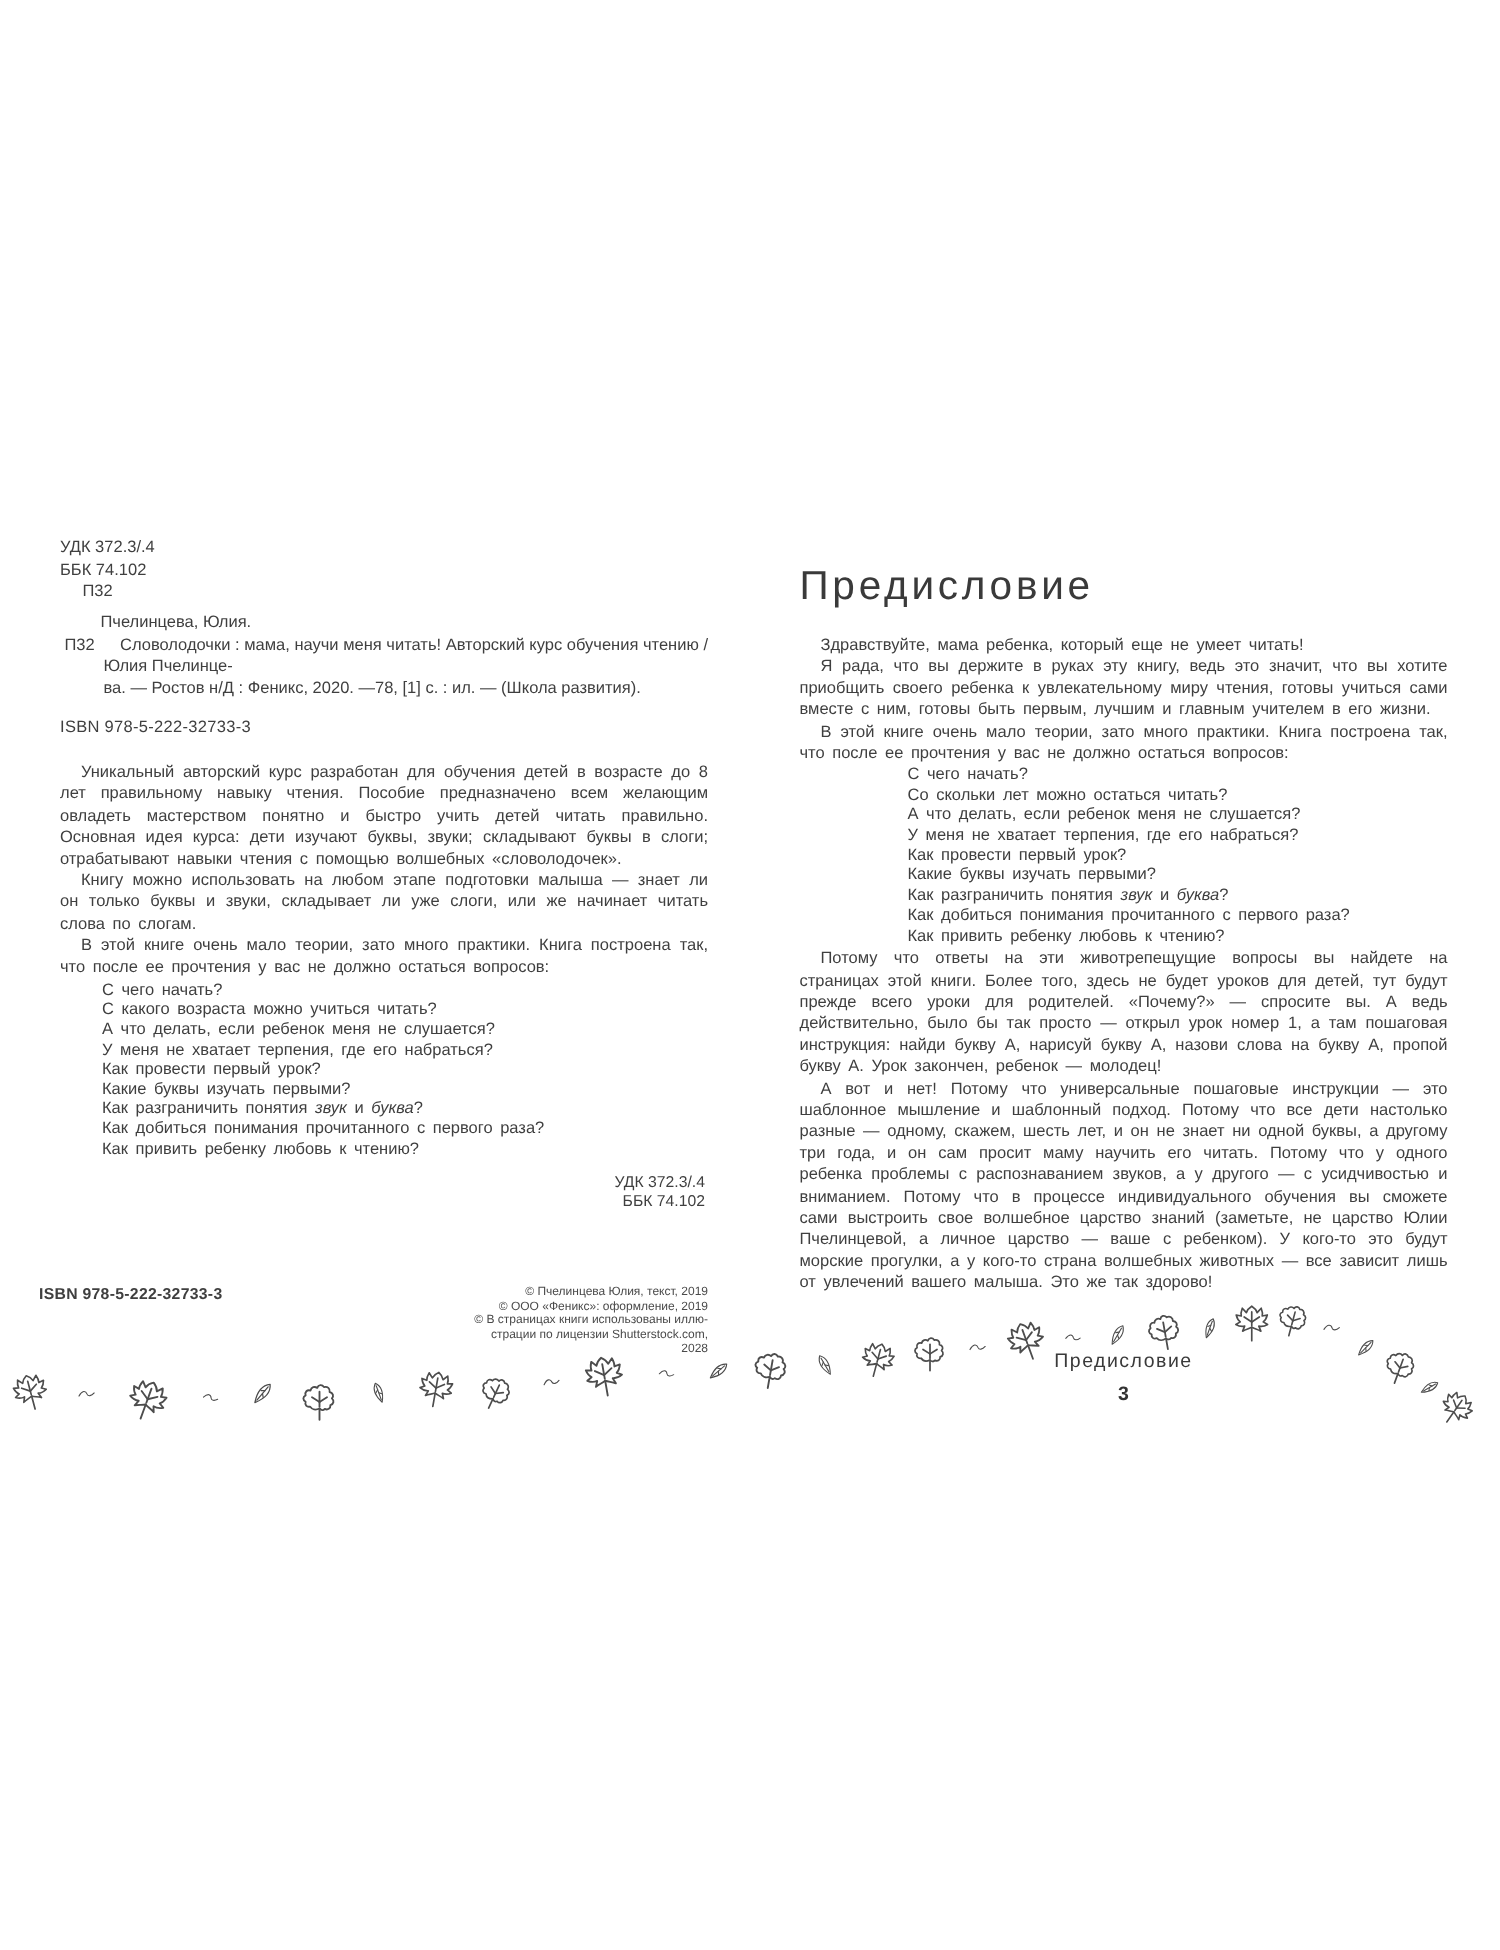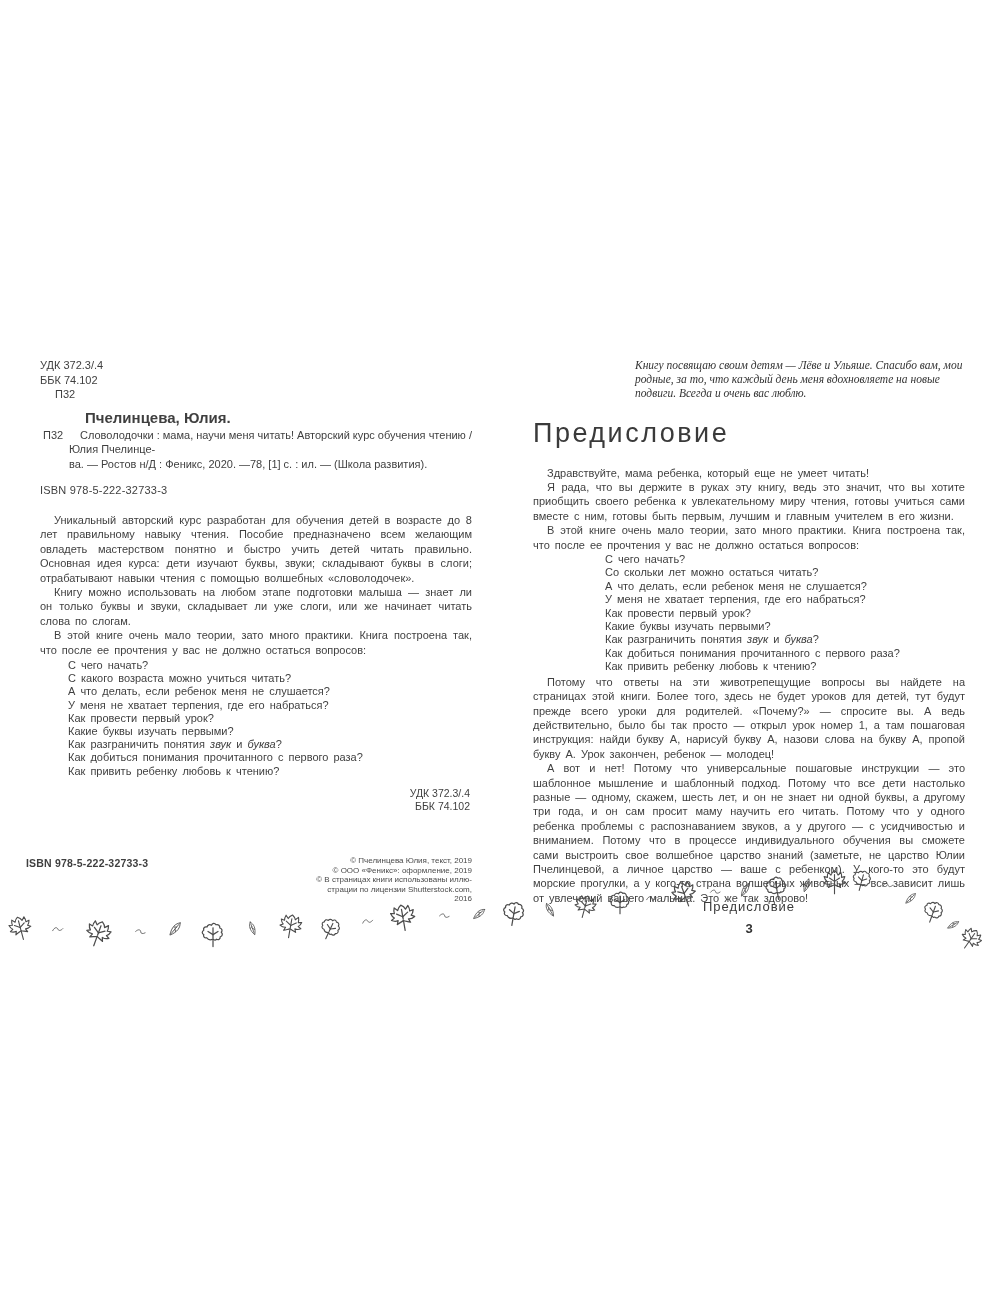--- a/index.html
+++ b/index.html
@@ -7,21 +7,21 @@
     width:1000px;height:1300px;position:relative;background:#ffffff;
     font-family:"Liberation Sans",sans-serif;color:#3f3f3f;overflow:hidden;
   }
   .page{position:absolute;top:358px;}
   .page.left{left:40px;width:432px;}
   .page.right{left:533px;width:432px;}
 
   
   .udk-block{font-size:11px;line-height:14.5px;}
   .udk-block .p32{padding-left:15px;}
-  .author{font-weight:bold;font-size:15px;margin:7px 0 2px 45px;}
+  .author{font-weight:normal;font-size:11px;margin:7px 0 2px 27px;}
   .entry{position:relative;font-size:11px;line-height:14.5px;margin-left:29px;}
   .entry-label{position:absolute;left:-26px;top:0;}
   .entry-line1{text-indent:11px;text-align:justify;}
   .isbn-top{font-size:11px;margin-top:13px;letter-spacing:.2px;}
   .ann{font-size:11px;line-height:14.4px;text-align:justify;margin:0;text-indent:14px;word-spacing:2px;}
   .ann.first{margin-top:17px;}
   .qlist{margin:2px 0 0 28px;font-size:11px;line-height:13.2px;word-spacing:2px;}
   .qlist-r{margin:1px 0 0 72px;font-size:11px;line-height:13.4px;word-spacing:2px;}
   .udk-footer{margin-top:9px;text-align:right;font-size:10.5px;line-height:13px;padding-right:2px;}
   .isbn-bottom{position:absolute;left:-14px;top:499px;font-size:10.5px;font-weight:600;letter-spacing:.2px;}
@@ -120,27 +120,26 @@
     <div>УДК 372.3/.4</div>
     <div>ББК 74.102</div>
   </div>
 
   <div class="isbn-bottom">ISBN 978-5-222-32733-3</div>
 
   <div class="copyright">
     <div>© Пчелинцева Юлия, текст, 2019</div>
     <div>© ООО «Феникс»: оформление, 2019</div>
     <div>© В страницах книги  использованы иллю-</div>
-    <div class="cont">страции по лицензии Shutterstock.com, 2016</div>
+    <div class="cont">страции по лицензии Shutterstock.com, 2028</div>
   </div>
 </div>
 
 <div class="page right">
 
-  <div class="dedication">Книгу посвящаю своим детям — Лёве и Ульяше.  Спасибо вам, мои родные, за то, что каждый день меня вдохновляете на новые подвиги. Всегда и очень вас люблю.</div>
 
   <div class="heading">Предисловие</div>
 
   <p class="ann first body-start">Здравствуйте, мама ребенка, который еще не умеет читать!</p>
   <p class="ann">Я рада, что вы держите в руках эту книгу, ведь это значит, что вы хотите приобщить своего ребенка к увлекательному миру чтения, готовы учиться сами вместе с ним, готовы быть первым, лучшим и главным учителем в его жизни.</p>
   <p class="ann">В этой книге очень мало теории, зато много практики. Книга построена так, что после ее прочтения у вас не должно остаться вопросов:</p>
 
   <div class="qlist-r">
     <div>С чего начать?</div>
     <div>Со скольки лет можно остаться читать?</div>

